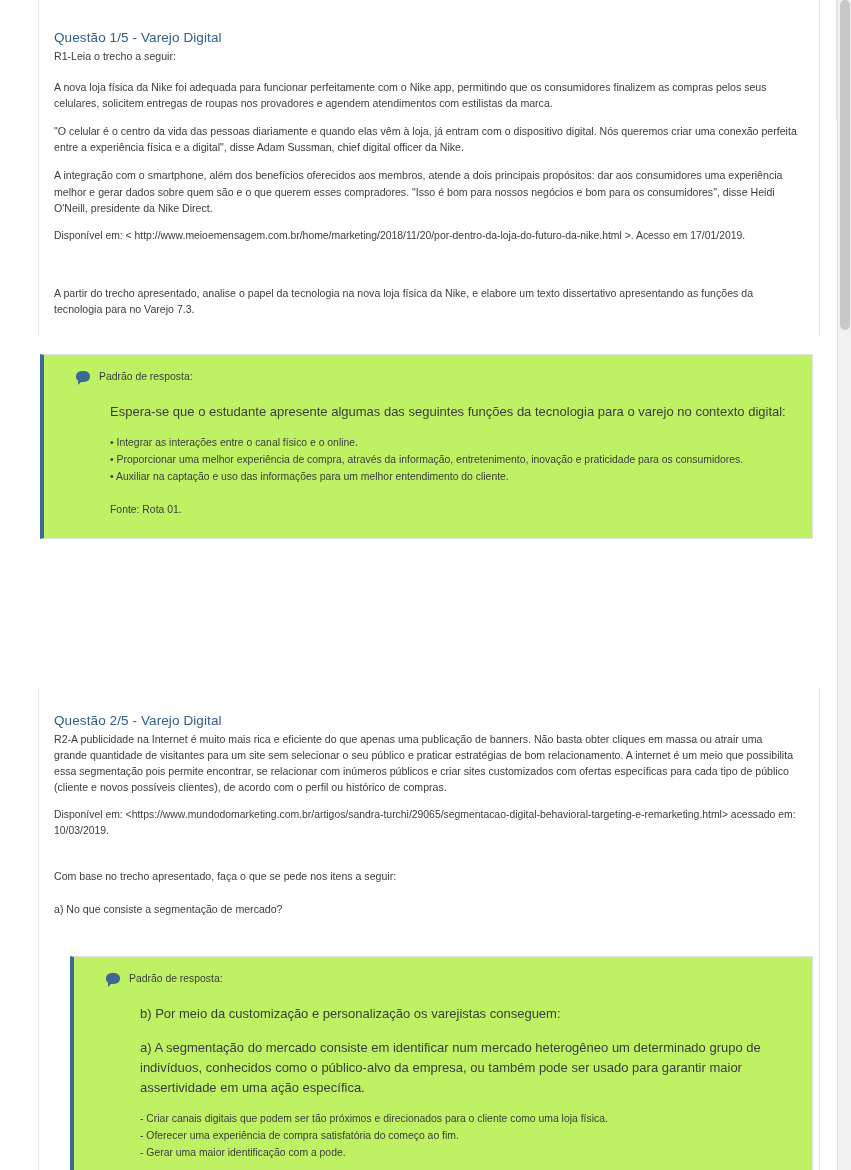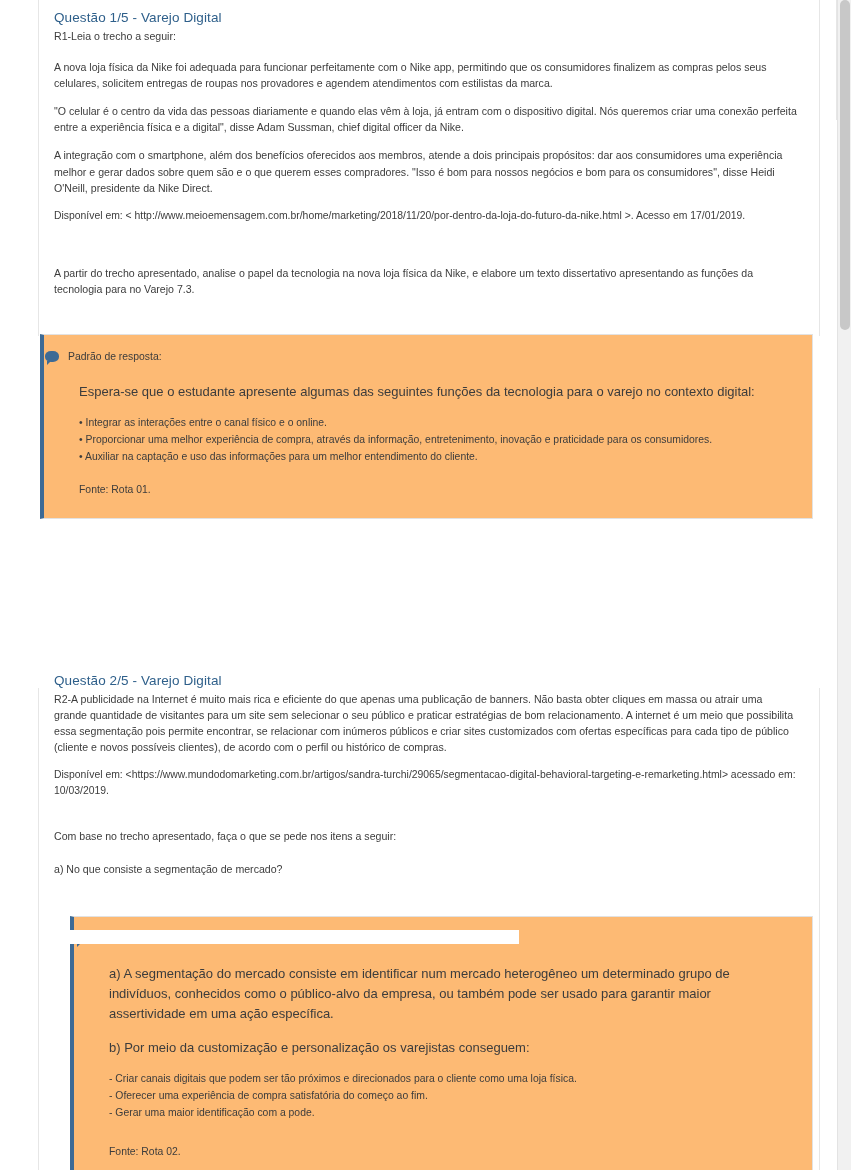--- a/index.html
+++ b/index.html
@@ -46,20 +46,21 @@
   .content {
     position: relative;
     width: 837px;
     padding: 0;
   }
 
   
   .question-block {
     position: relative;
     padding: 4px 40px 0 54px;
+    margin-top: 20px;
   }
 
   .question-title {
     color: #2e5f8a;
     font-size: 13.5px;
     font-weight: normal;
     letter-spacing: .1px;
     margin: 0 0 3px 0;
   }
 
@@ -79,26 +80,26 @@
     margin: 0 0 12px 0;
   }
 
   .spacer-sm { height: 18px; }
   .spacer-md { height: 30px; }
   .spacer-lg { height: 150px; }
 
   
   .answer-panel {
     margin: 14px 0 0 40px;
-    background: #fdba74;
+    background: #bef264;
     border-left: 4px solid #3d6a95;
     border-top: 1px solid #e2e2e2;
     border-right: 1px solid #e2e2e2;
     border-bottom: 1px solid #e2e2e2;
-    padding: 16px 22px 20px 1px;
+    padding: 16px 22px 20px 32px;
     width: 773px;
   }
   .answer-panel.indented {
     margin-left: 70px;
     width: 743px;
   }
 
   .answer-head {
     display: flex;
     align-items: center;
@@ -218,22 +219,22 @@
   </section>
 
   <div style="height:8px"></div>
 
   <div class="answer-panel indented">
     <div class="answer-head">
       <span class="bubble-icon"></span>
       <span class="answer-head-label">Padrão de resposta:</span>
     </div>
     <div class="answer-body">
+      <p>b) Por meio da customização e personalização os varejistas conseguem:</p>
       <p>a) A segmentação do mercado consiste em identificar num mercado heterogêneo um determinado grupo de indivíduos, conhecidos como o público-alvo da empresa, ou também pode ser usado para garantir maior assertividade em uma ação específica.</p>
-      <p>b) Por meio da customização e personalização os varejistas conseguem:</p>
       <ul class="sublist">
         <li>- Criar canais digitais que podem ser tão próximos e direcionados para o cliente como uma loja física.</li>
         <li>- Oferecer uma experiência de compra satisfatória do começo ao fim.</li>
         <li>- Gerar uma maior identificação com a pode.</li>
       </ul>
       <p class="source">Fonte: Rota 02.</p>
     </div>
   </div>
 
 </div>

